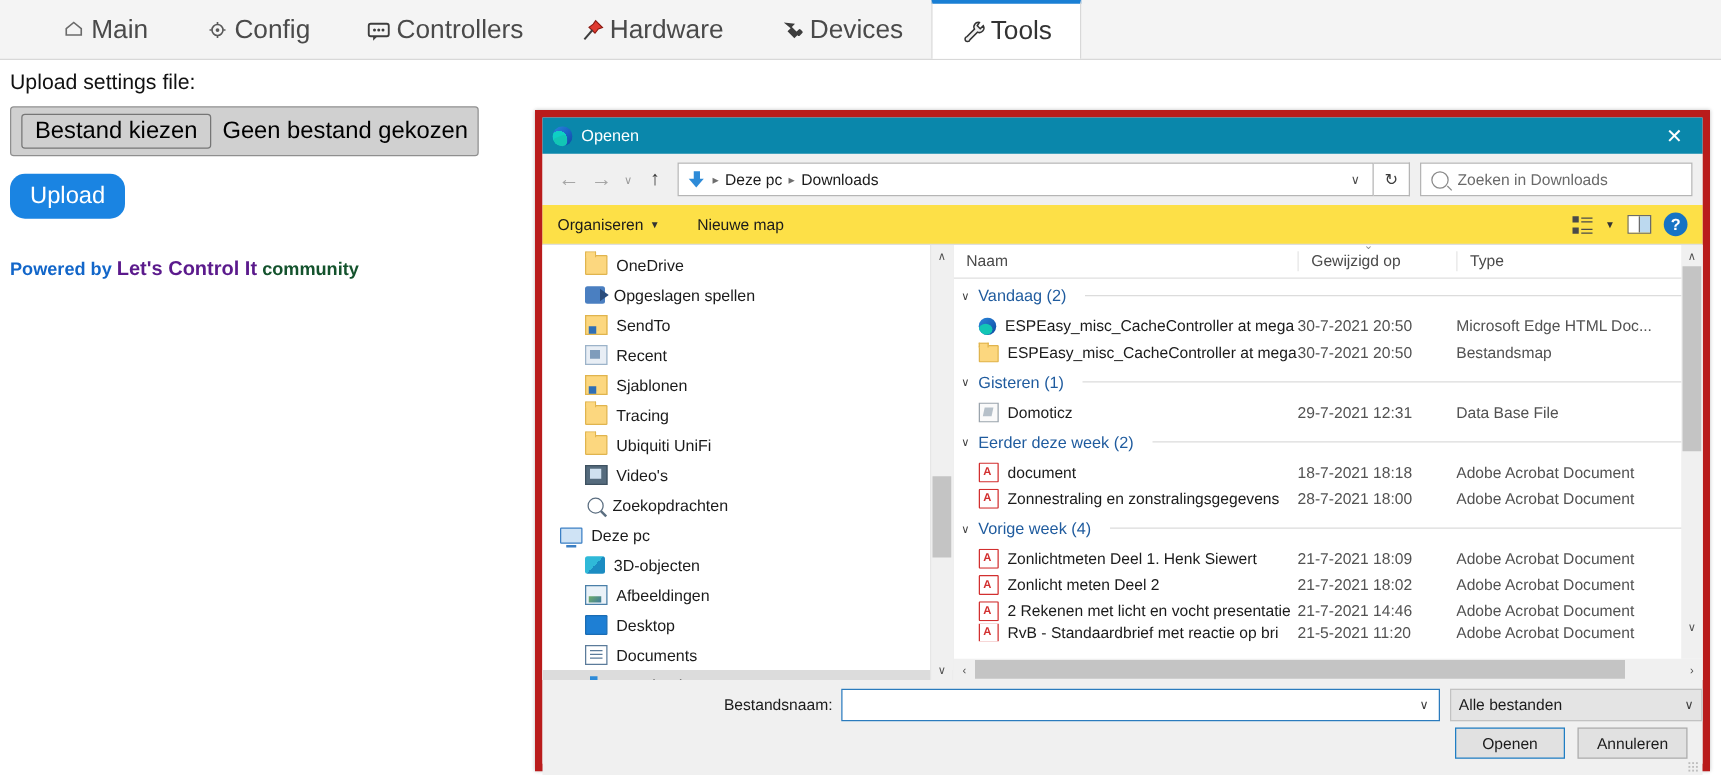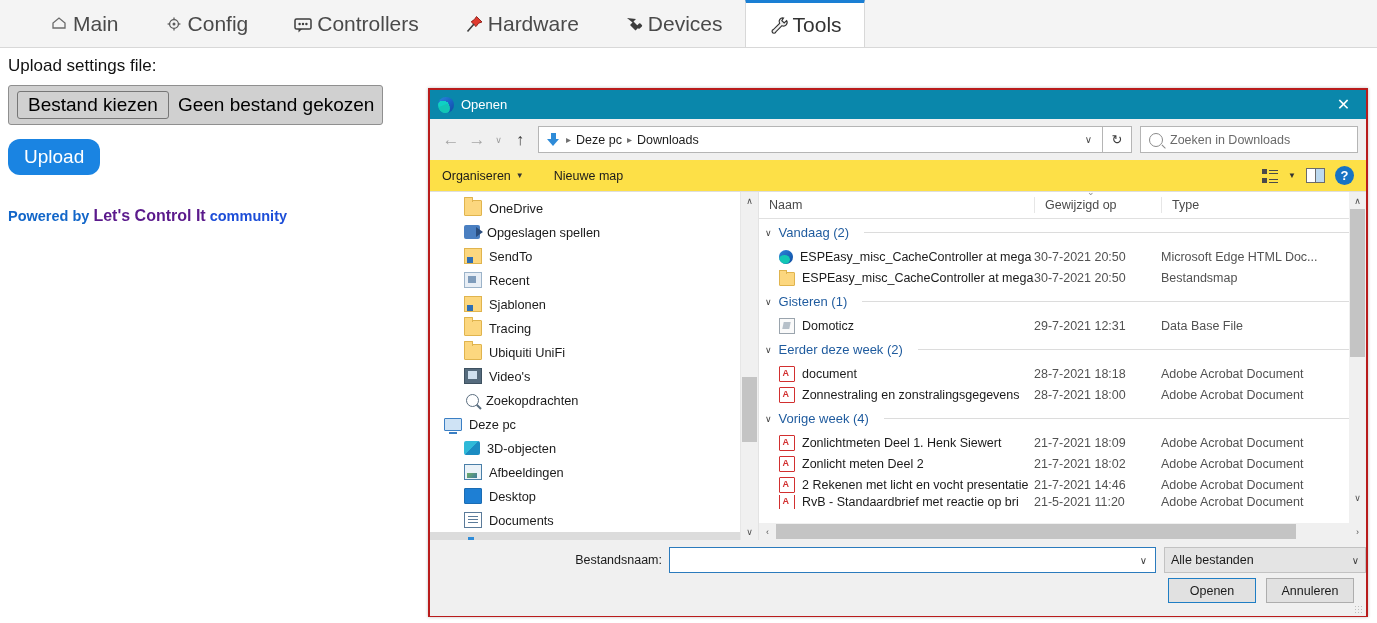--- a/index.html
+++ b/index.html
@@ -56,27 +56,27 @@
 
   .upload-btn{
     display:block;margin:14px 0 0 2px;
     background:#1a84e2;color:#fff;border:none;border-radius:12px;
     font-size:19px;padding:7px 16px;cursor:pointer;
     font-family:"Liberation Sans", sans-serif;
   }
   .powered{margin:32px 0 0 2px;font-size:14.5px;font-weight:bold;}
   .powered .p1{color:#1266c9;}
   .powered .p2{color:#5b1a8c;font-size:16px;}
-  .powered .p3{color:#1d4ed8;}
+  .powered .p3{color:#14532d;}
 
   
   .dlg{
     position:absolute;left:428px;top:88px;width:940px;height:529px;
     background:#f0f0f0;
-    border:2px solid #b91c1c;
+    border:6px solid #b91c1c;
     box-sizing:border-box;
     font-family:"Liberation Sans", sans-serif;
     box-shadow:0 0 3px rgba(0,0,0,.25);
   }
   .dlg-title{
     height:29px;background:#0a87ab;
     display:flex;align-items:center;
     color:#fff;font-size:13px;
     position:relative;
   }
@@ -552,21 +552,21 @@
       <div class="grp">
         <span class="chev">∨</span>
         <span>Eerder deze week (2)</span>
         <span class="gline"></span>
       </div>
       <div class="frow">
         <div class="c-name">
             <span class="fico fi-pdf"></span>
             <span>document</span>
           </div>
-        <div class="c-date">28-7-2021 18:18</div>
+        <div class="c-date">18-7-2021 18:18</div>
         <div class="c-type">Adobe Acrobat Document</div>
       </div>
       <div class="frow">
         <div class="c-name">
             <span class="fico fi-pdf"></span>
             <span>Zonnestraling en zonstralingsgegevens</span>
           </div>
         <div class="c-date">28-7-2021 18:00</div>
         <div class="c-type">Adobe Acrobat Document</div>
       </div>

